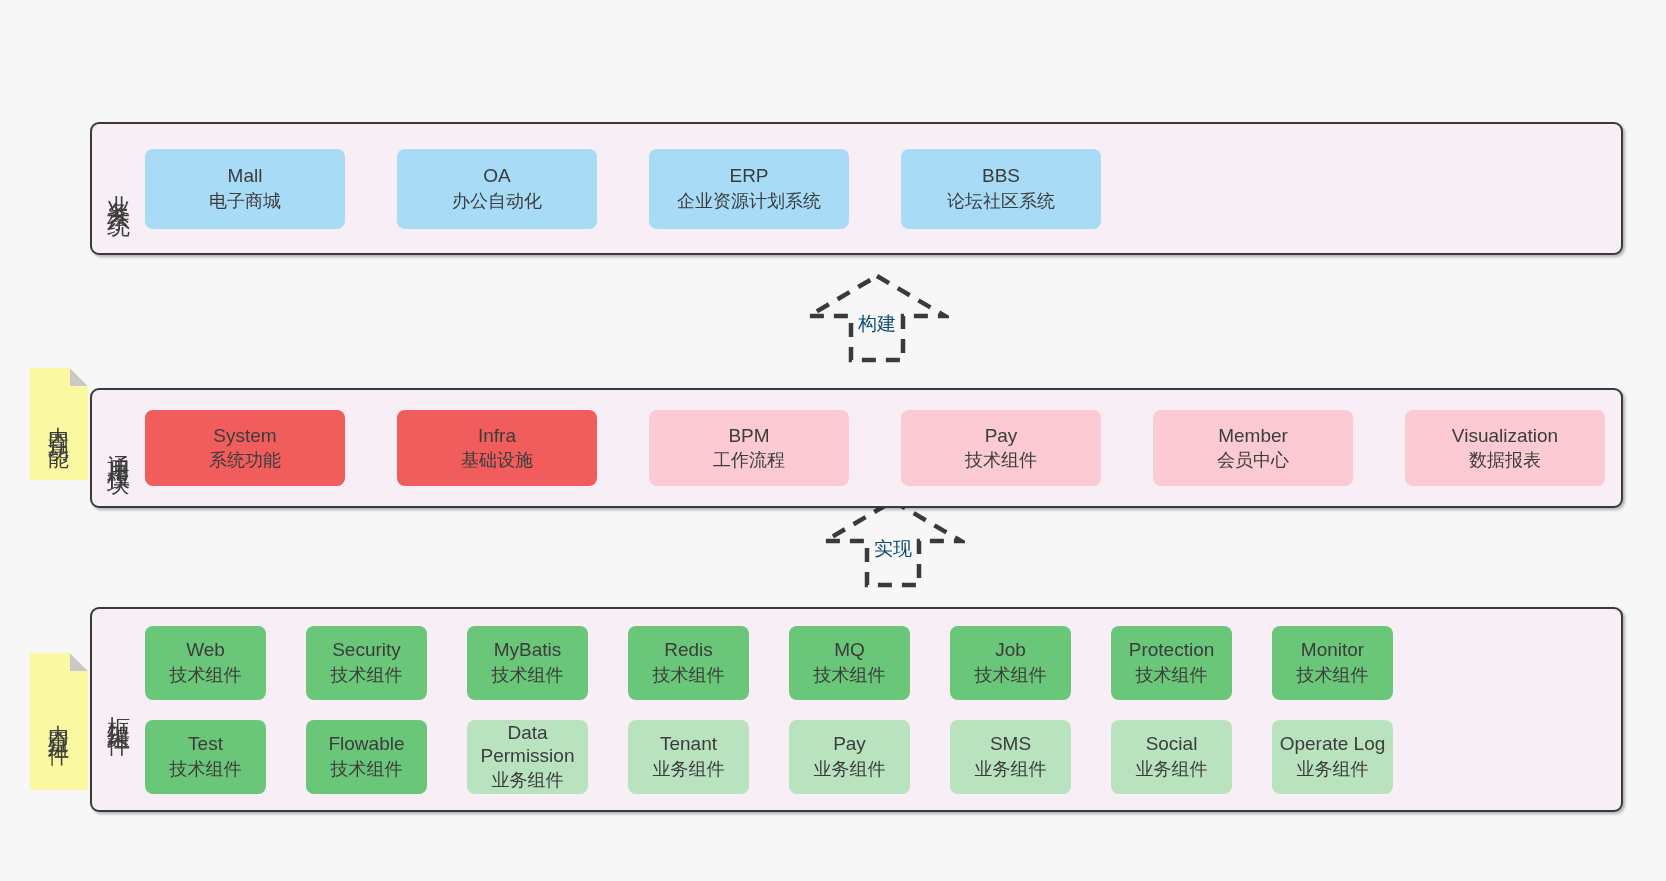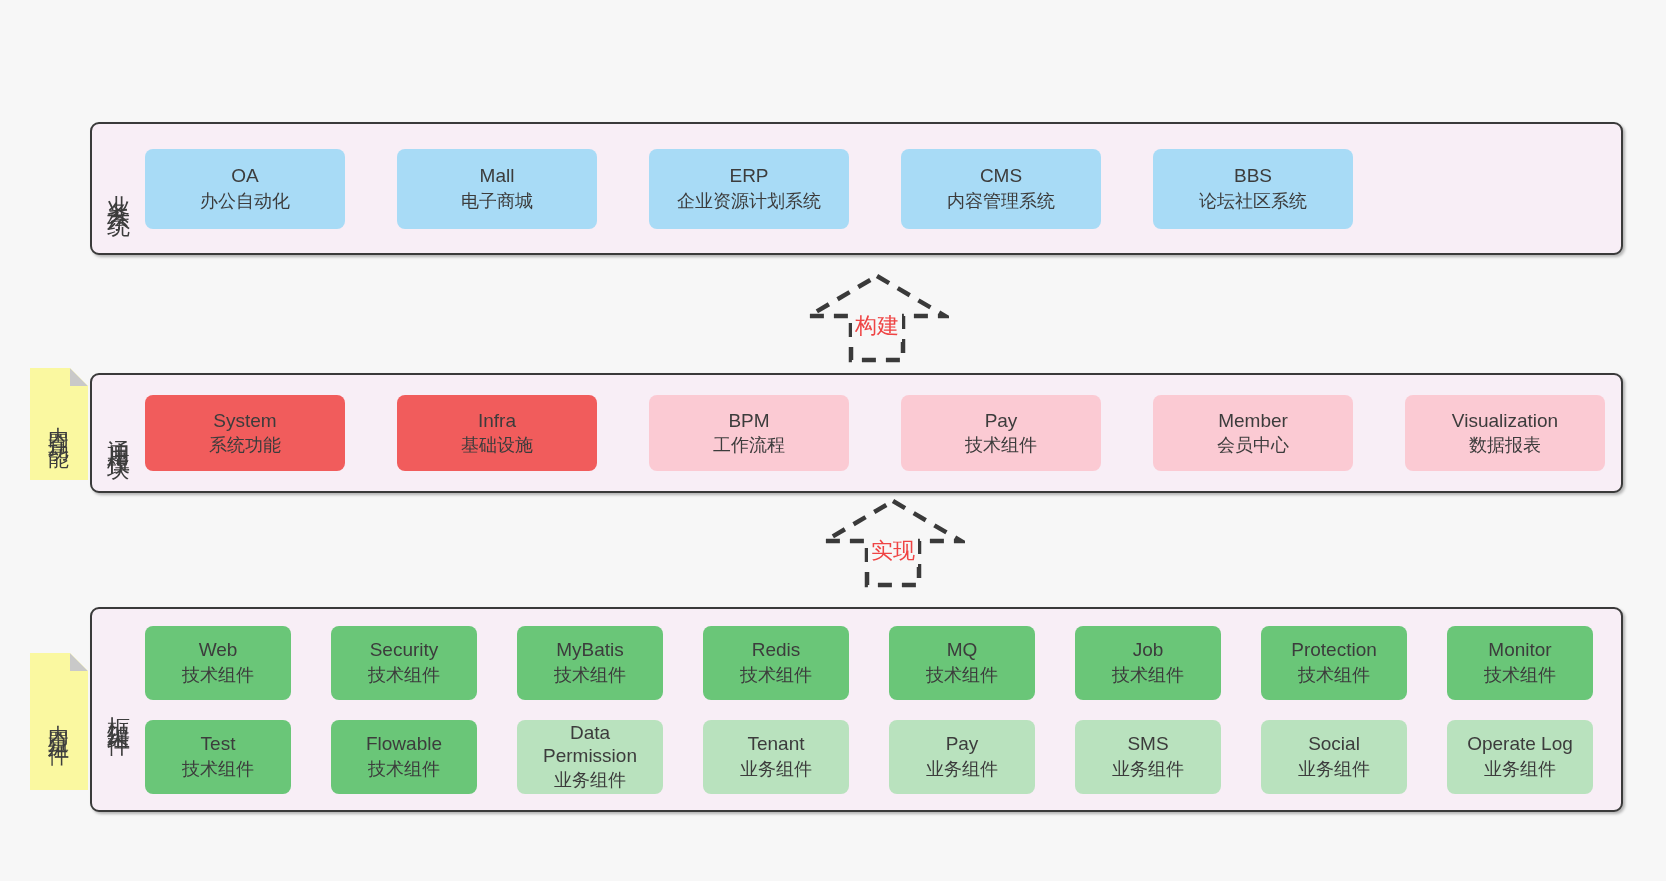--- a/index.html
+++ b/index.html
@@ -15,21 +15,21 @@
   
   .layer{
     position:absolute;left:90px;width:1533px;
     background:#f8eef6;
     border:2px solid #3a3a3a;border-radius:9px;
     box-shadow:2px 2px 3px rgba(0,0,0,0.28);
     display:flex;align-items:center;
     z-index:2;box-sizing:border-box;
   }
   .layer-1{top:122px;height:133px;}
-  .layer-2{top:373px;height:120px;}
+  .layer-2{top:388px;height:120px;}
   .layer-3{top:607px;height:205px;}
 
   .layer-label{
     writing-mode:vertical-rl;text-orientation:upright;
     font-size:23px;line-height:1;letter-spacing:6px;
     color:#3c3c3c;margin-left:15px;flex:0 0 auto;
   }
 
   .boxes{display:flex;gap:52px;margin-left:15px;align-items:center;}
   .rows{display:flex;flex-direction:column;gap:20px;margin-left:15px;}
@@ -37,35 +37,35 @@
 
   .box{
     border-radius:8px;
     display:flex;flex-direction:column;align-items:center;justify-content:center;
     text-align:center;box-sizing:border-box;padding:4px 6px;
   }
   .box .name{font-size:19px;line-height:1.22;}
   .box .sub{font-size:18px;line-height:1.22;margin-top:3px;}
   .w200{width:200px;height:80px;}
   .layer-2 .w200{height:76px;}
-  .w146{width:146px;height:74px;}
+  .w146{width:121px;height:74px;}
   .blue{background:#a8dbf6;}
   .red{background:#f15c5c;}
   .pink{background:#fbcad3;}
   .green{background:#6ac678;}
   .lightgreen{background:#b9e2be;}
 
   
   .up-arrow{position:absolute;width:144px;height:92px;z-index:1;}
   .up-arrow svg{position:absolute;left:0;top:0;}
   .arrow-1{left:805px;top:272px;}
   .arrow-2{left:821px;top:497px;}
   .arrow-label{
     position:absolute;left:50%;top:38px;transform:translateX(-50%);
-    font-size:22px;color:#ef4444;background:#f7f7f7;
+    font-size:19px;color:#0c4a6e;background:#f7f7f7;
     padding:1px 3px;white-space:nowrap;
   }
 
   
   .sticky{
     position:absolute;width:58px;background:#faf8a0;
     clip-path:polygon(0 0, calc(100% - 18px) 0, 100% 18px, 100% 100%, 0 100%);
     display:flex;align-items:center;justify-content:center;
     z-index:1;
   }
@@ -83,34 +83,30 @@
 </style>
 </head>
 <body>
 
 <div class="canvas">
 
   <div class="layer layer-1">
     <div class="layer-label">业务系统</div>
     <div class="boxes">
       <div class="box w200 blue">
+        <span class="name">Mall</span>
+        <span class="sub">电子商城</span>
+      </div>
+      <div class="box w200 blue">
         <span class="name">OA</span>
         <span class="sub">办公自动化</span>
       </div>
       <div class="box w200 blue">
-        <span class="name">Mall</span>
-        <span class="sub">电子商城</span>
-      </div>
-      <div class="box w200 blue">
         <span class="name">ERP</span>
         <span class="sub">企业资源计划系统</span>
-      </div>
-      <div class="box w200 blue">
-        <span class="name">CMS</span>
-        <span class="sub">内容管理系统</span>
       </div>
       <div class="box w200 blue">
         <span class="name">BBS</span>
         <span class="sub">论坛社区系统</span>
       </div>
     </div>
   </div>
 
   <div class="up-arrow arrow-1">
     <svg width="144" height="92" viewBox="0 0 144 92">

